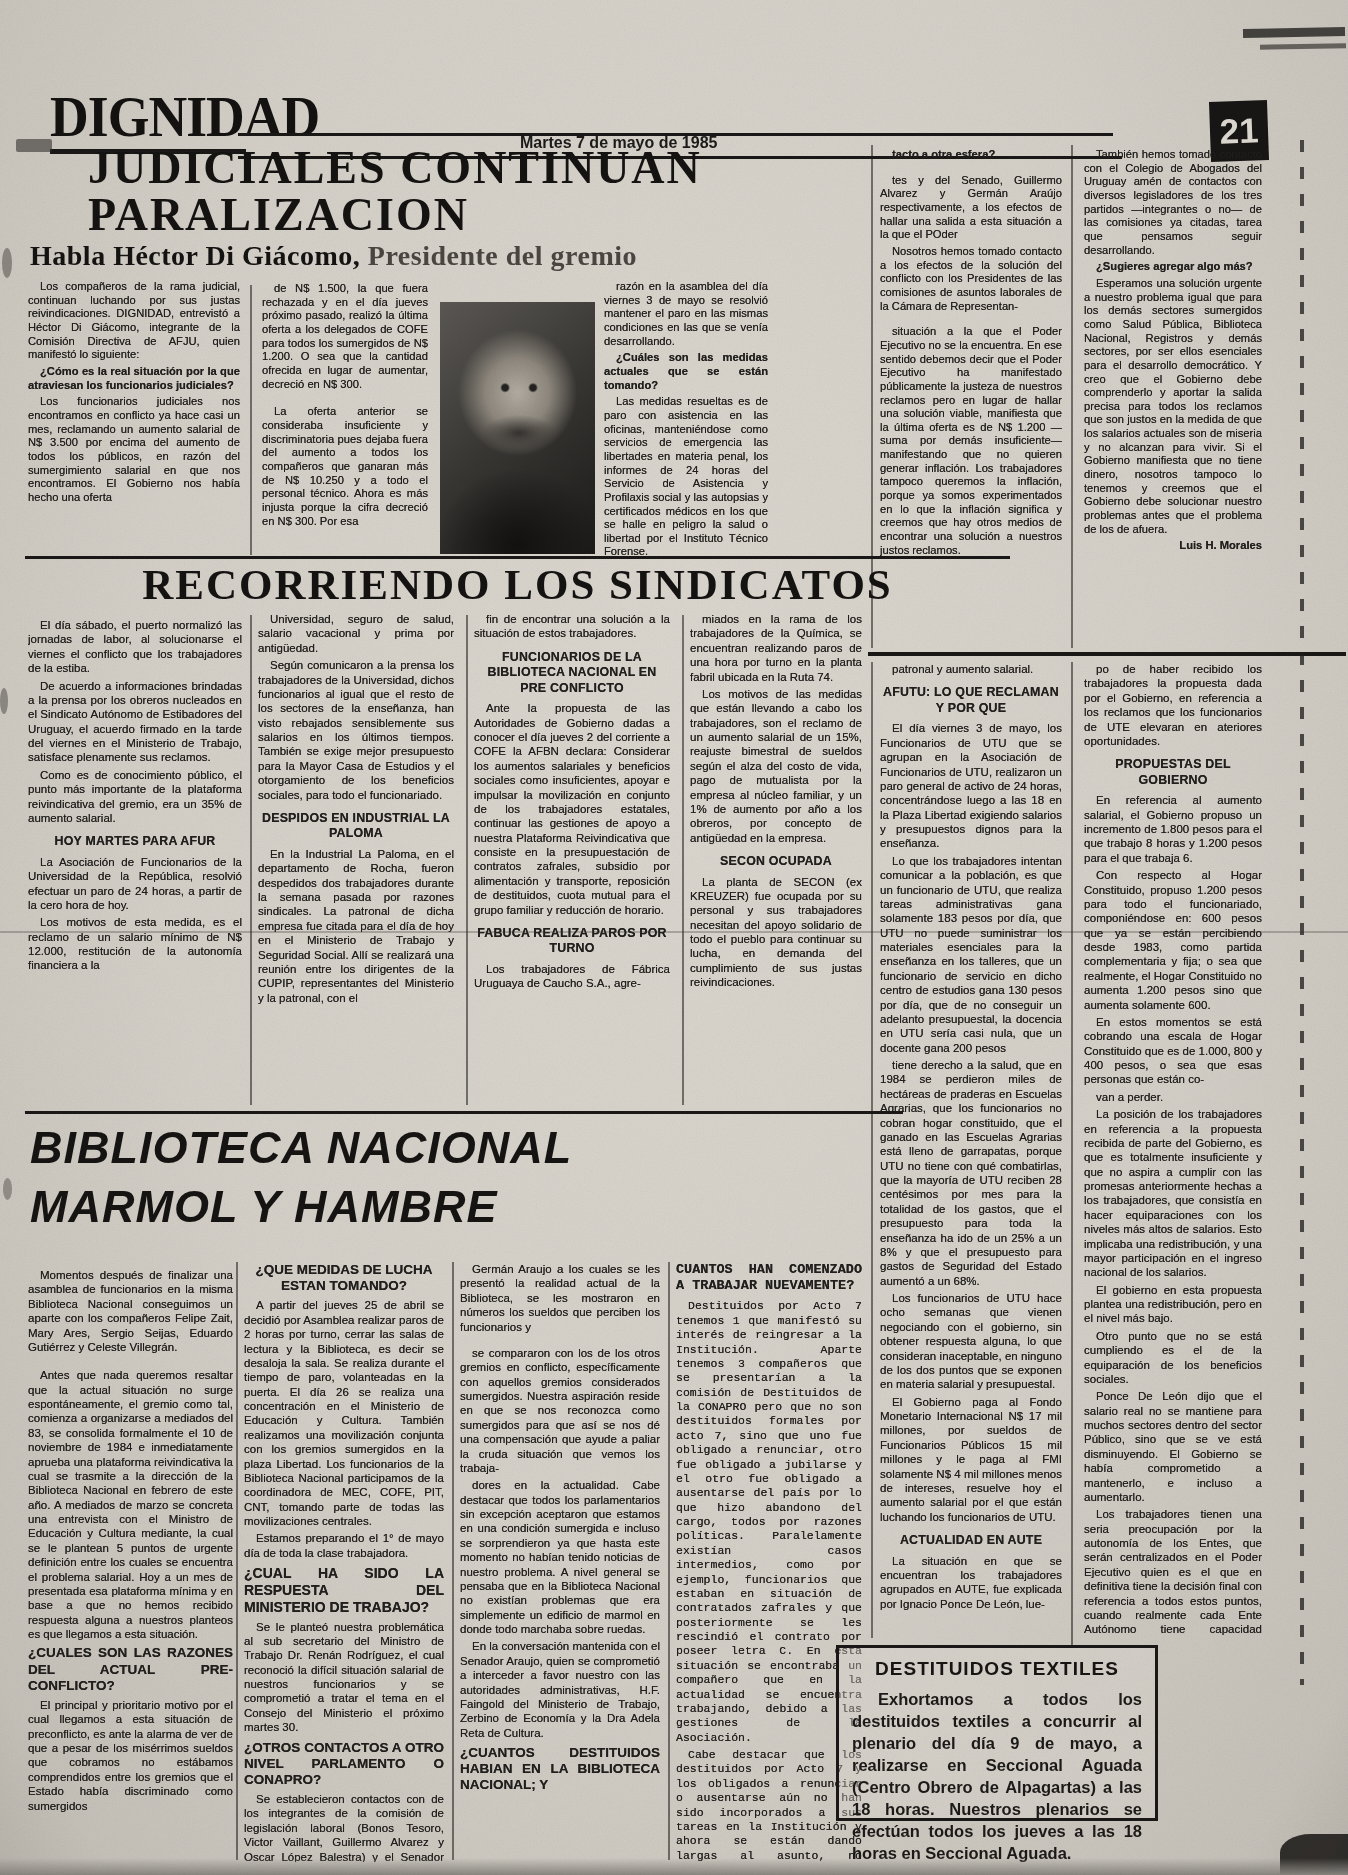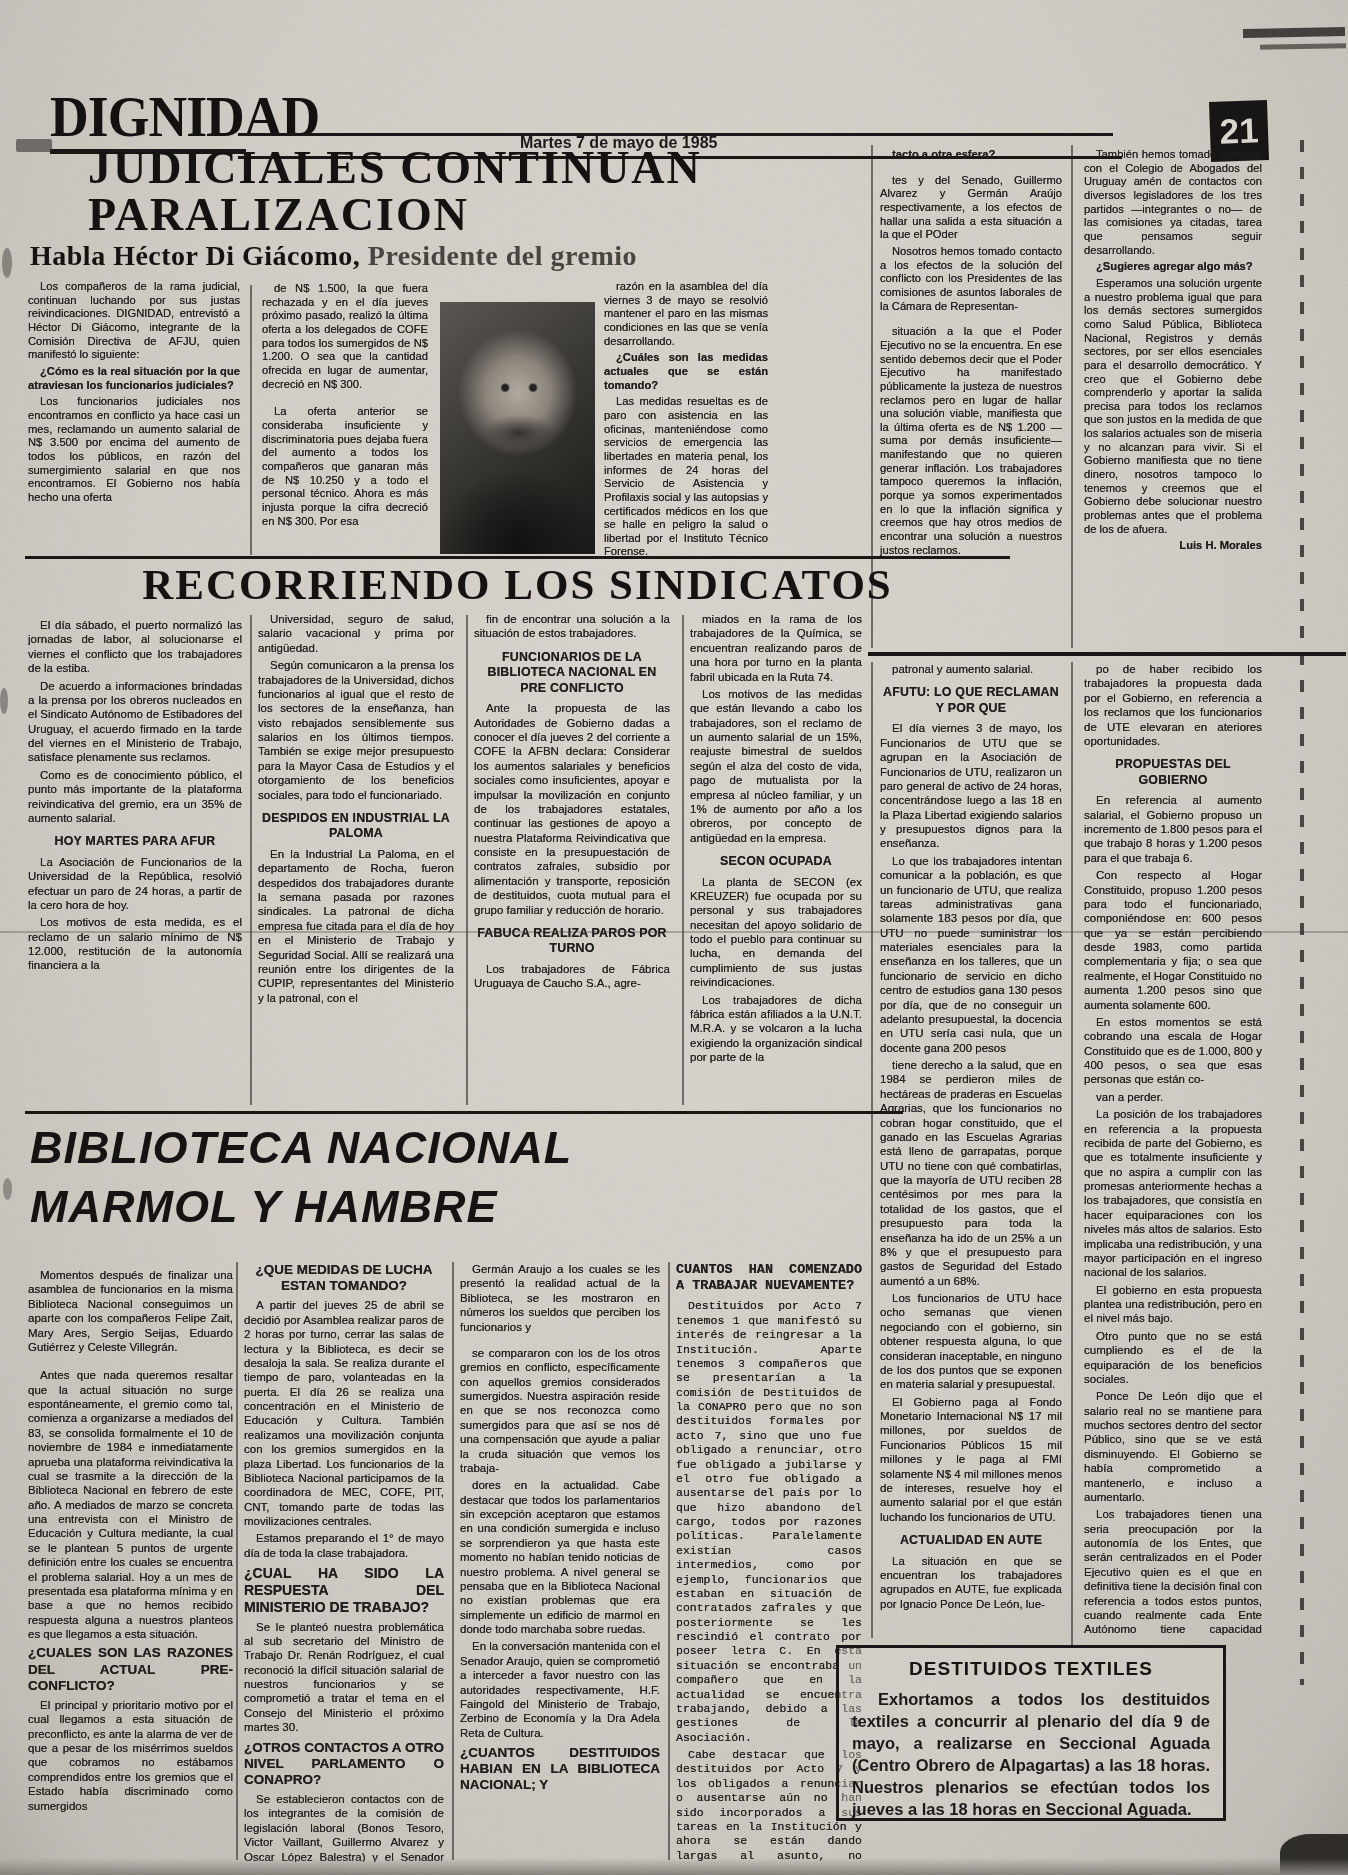--- a/index.html
+++ b/index.html
@@ -34,21 +34,21 @@
     font-family:"Liberation Sans",sans-serif;}
   .photo{position:absolute;left:440px;top:302px;width:155px;height:252px;
     background:
       radial-gradient(circle at 42% 34%, #232220 0 3px, rgba(0,0,0,0) 5px),
       radial-gradient(circle at 60% 34%, #232220 0 3px, rgba(0,0,0,0) 5px),
       radial-gradient(ellipse 30% 9% at 51% 52%, #35322f 0%, rgba(0,0,0,0) 80%),
       radial-gradient(ellipse 52% 34% at 50% 36%, #b3ada3 0%, #8d877d 40%, rgba(70,66,62,0) 74%),
       radial-gradient(ellipse 70% 40% at 50% 96%, #121110 0%, rgba(18,17,16,0) 75%),
       linear-gradient(140deg, #5b5854 0%, #383633 50%, #1b1a18 100%);
   }
-  .box{position:absolute;left:836px;top:1645px;width:390px;height:176px;border:3px solid #1a1816;
+  .box{position:absolute;left:836px;top:1645px;width:322px;height:176px;border:3px solid #1a1816;
     background:rgba(222,218,210,.4);padding:8px 13px;box-sizing:border-box;}
   .box-title{text-align:center;font-weight:700;font-size:19px;letter-spacing:1px;margin:2px 0 9px;color:#161513;}
   .box-body{font-weight:700;font-size:16.5px;line-height:1.33;text-align:justify;text-indent:26px;color:#1c1a18;}
   .artifact{position:absolute;pointer-events:none;}
   .noise{position:absolute;left:0;top:0;width:1348px;height:1875px;pointer-events:none;opacity:.15;mix-blend-mode:multiply;}
 </style>
 </head>
 <body>
 
 <div id="page">
@@ -132,21 +132,20 @@
     <p>Ante la propuesta de las Autoridades de Gobierno dadas a conocer el día jueves 2 del corriente a COFE la AFBN declara: Considerar los aumentos salariales y beneficios sociales como insuficientes, apoyar e impulsar la movilización en conjunto de los trabajadores estatales, continuar las gestiones de apoyo a nuestra Plataforma Reivindicativa que consiste en la presupuestación de contratos zafrales, subsidio por alimentación y transporte, reposición de destituidos, cuota mutual para el grupo familiar y reducción de horario.</p>
     <p class="sh">FABUCA REALIZA PAROS POR TURNO</p>
     <p>Los trabajadores de Fábrica Uruguaya de Caucho S.A., agre-</p>
   </div>
 
   <div class="col" style="left:690px;top:612px;width:172px;height:496px;">
     <p>miados en la rama de los trabajadores de la Química, se encuentran realizando paros de una hora por turno en la planta fabril ubicada en la Ruta 74.</p>
     <p>Los motivos de las medidas que están llevando a cabo los trabajadores, son el reclamo de un aumento salarial de un 15%, reajuste bimestral de sueldos según el alza del costo de vida, pago de mutualista por la empresa al núcleo familiar, y un 1% de aumento por año a los obreros, por concepto de antigüedad en la empresa.</p>
     <p class="sh">SECON OCUPADA</p>
     <p>La planta de SECON (ex KREUZER) fue ocupada por su personal y sus trabajadores necesitan del apoyo solidario de todo el pueblo para continuar su lucha, en demanda del cumplimiento de sus justas reivindicaciones.</p>
-    <p>Los trabajadores de dicha fábrica están afiliados a la U.N.T. M.R.A. y se volcaron a la lucha exigiendo la organización sindical por parte de la</p>
   </div>
 
   <div class="col" style="left:880px;top:662px;width:182px;height:976px;">
     <p>patronal y aumento salarial.</p>
     <p class="sh">AFUTU: LO QUE RECLAMAN Y POR QUE</p>
     <p>El día viernes 3 de mayo, los Funcionarios de UTU que se agrupan en la Asociación de Funcionarios de UTU, realizaron un paro general de activo de 24 horas, concentrándose luego a las 18 en la Plaza Libertad exigiendo salarios y presupuestos dignos para la enseñanza.</p>
     <p>Lo que los trabajadores intentan comunicar a la población, es que un funcionario de UTU, que realiza tareas administrativas gana solamente 183 pesos por día, que UTU no puede suministrar los materiales esenciales para la enseñanza en los talleres, que un funcionario de servicio en dicho centro de estudios gana 130 pesos por día, que de no conseguir un adelanto presupuestal, la docencia en UTU sería casi nula, que un docente gana 200 pesos</p>
     <p>tiene derecho a la salud, que en 1984 se perdieron miles de hectáreas de praderas en Escuelas Agrarias, que los funcionarios no cobran hogar constituido, que el ganado en las Escuelas Agrarias está lleno de garrapatas, porque UTU no tiene con qué combatirlas, que la mayoría de UTU reciben 28 centésimos por mes para la totalidad de los gastos, que el presupuesto para toda la enseñanza ha ido de un 25% a un 8% y que el presupuesto para gastos de Seguridad del Estado aumentó a un 68%.</p>
     <p>Los funcionarios de UTU hace ocho semanas que vienen negociando con el gobierno, sin obtener respuesta alguna, lo que consideran inaceptable, en ninguno de los dos puntos que se exponen en materia salarial y presupuestal.</p>
     <p>El Gobierno paga al Fondo Monetario Internacional N$ 17 mil millones, por sueldos de Funcionarios Públicos 15 mil millones y le paga al FMI solamente N$ 4 mil millones menos de intereses, resuelve hoy el aumento salarial por el que están luchando los funcionarios de UTU.</p>
@@ -194,21 +193,21 @@
     <p class="q" style="text-indent:0;font-size:14px;line-height:1.2;margin:5px 0 4px;">¿CUAL HA SIDO LA RESPUESTA DEL MINISTERIO DE TRABAJO?</p>
     <p>Se le planteó nuestra problemática al sub secretario del Ministro de Trabajo Dr. Renán Rodríguez, el cual reconoció la difícil situación salarial de nuestros funcionarios y se comprometió a tratar el tema en el Consejo del Ministerio el próximo martes 30.</p>
     <p class="q" style="text-indent:0;font-size:13.5px;line-height:1.2;margin:5px 0 4px;">¿OTROS CONTACTOS A OTRO NIVEL PARLAMENTO O CONAPRO?</p>
     <p>Se establecieron contactos con de los integrantes de la comisión de legislación laboral (Bonos Tesoro, Victor Vaillant, Guillermo Alvarez y Oscar López Balestra) y el Senador José</p>
   </div>
 
   <div class="col" style="left:460px;top:1262px;width:200px;height:600px;">
     <p>Germán Araujo a los cuales se les presentó la realidad actual de la Biblioteca, se les mostraron en números los sueldos que perciben los funcionarios y</p>
     <p style="margin-top:12px;">se compararon con los de los otros gremios en conflicto, específicamente con aquellos gremios considerados sumergidos. Nuestra aspiración reside en que se nos reconozca como sumergidos para que así se nos dé una compensación que ayude a paliar la cruda situación que vemos los trabaja-</p>
     <p>dores en la actualidad. Cabe destacar que todos los parlamentarios sin excepción aceptaron que estamos en una condición sumergida e incluso se sorprendieron ya que hasta este momento no habían tenido noticias de nuestro problema. A nivel general se pensaba que en la Biblioteca Nacional no existían problemas que era simplemente un edificio de marmol en donde todo marchaba sobre ruedas.</p>
-    <p>En la conversación mantenida con el Senador Araujo, quien se comprometió a interceder a favor nuestro con las autoridades respectivamente, H.F. Faingold del Ministerio de Trabajo, Zerbino de Economía y la Dra Adela Reta de Cultura.</p>
+    <p>En la conversación mantenida con el Senador Araujo, quien se comprometió a interceder a favor nuestro con las autoridades administrativas, H.F. Faingold del Ministerio de Trabajo, Zerbino de Economía y la Dra Adela Reta de Cultura.</p>
     <p class="q" style="text-indent:0;font-size:13.5px;line-height:1.2;margin:5px 0 0;">¿CUANTOS DESTITUIDOS HABIAN EN LA BIBLIOTECA NACIONAL; Y</p>
   </div>
 
   <div class="col" style="left:676px;top:1262px;width:186px;height:600px;font-family:Liberation Mono, monospace;">
     <p class="q" style="text-indent:0;font-size:13.5px;line-height:1.2;margin:0 0 5px;">CUANTOS HAN COMENZADO A TRABAJAR NUEVAMENTE?</p>
     <p>Destituidos por Acto 7 tenemos 1 que manifestó su interés de reingresar a la Institución. Aparte tenemos 3 compañeros que se presentarían a la comisión de Destituidos de la CONAPRO pero que no son destituidos formales por acto 7, sino que uno fue obligado a renunciar, otro fue obligado a jubilarse y el otro fue obligado a ausentarse del país por lo que hizo abandono del cargo, todos por razones políticas. Paralelamente existían casos intermedios, como por ejemplo, funcionarios que estaban en situación de contratados zafrales y que posteriormente se les rescindió el contrato por poseer letra C. En esta situación se encontraba un compañero que en la actualidad se encuentra trabajando, debido a las gestiones de la Asociación.</p>
     <p>Cabe destacar que los destituidos por Acto 7 y los obligados a renunciar o ausentarse aún no han sido incorporados a sus tareas en la Institución y ahora se están dando largas al asunto, no teniendo en cuenta que es de justicia su restitución inmediata y la reparación de los daños causados y exigimos, por tanto, su restitución y reposición.</p>
     <p class="byline2">LUIS H. MORALES</p>
   </div>
 

